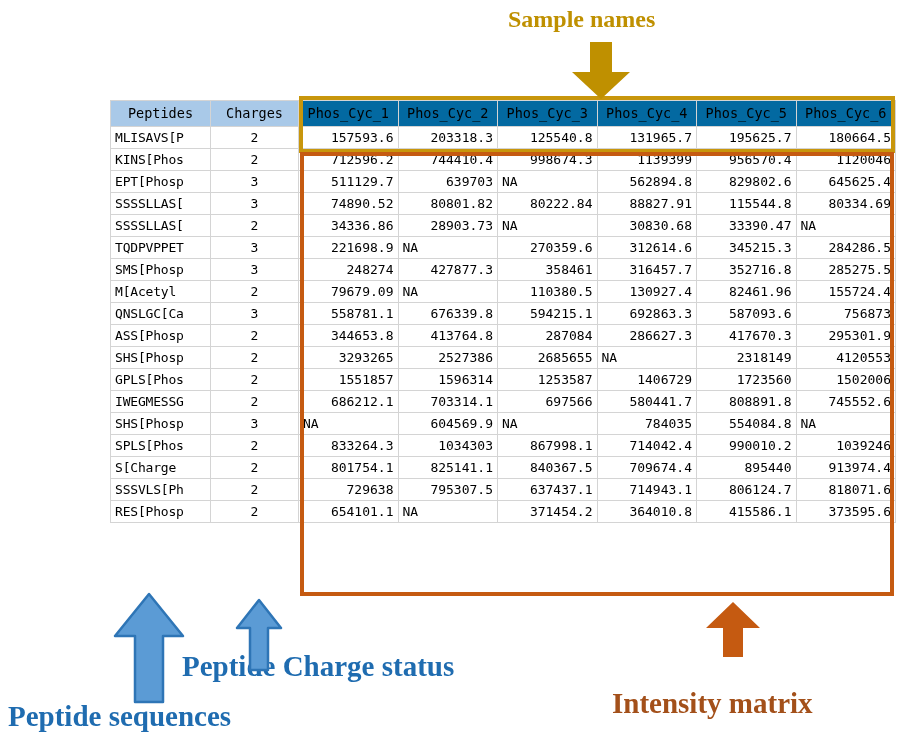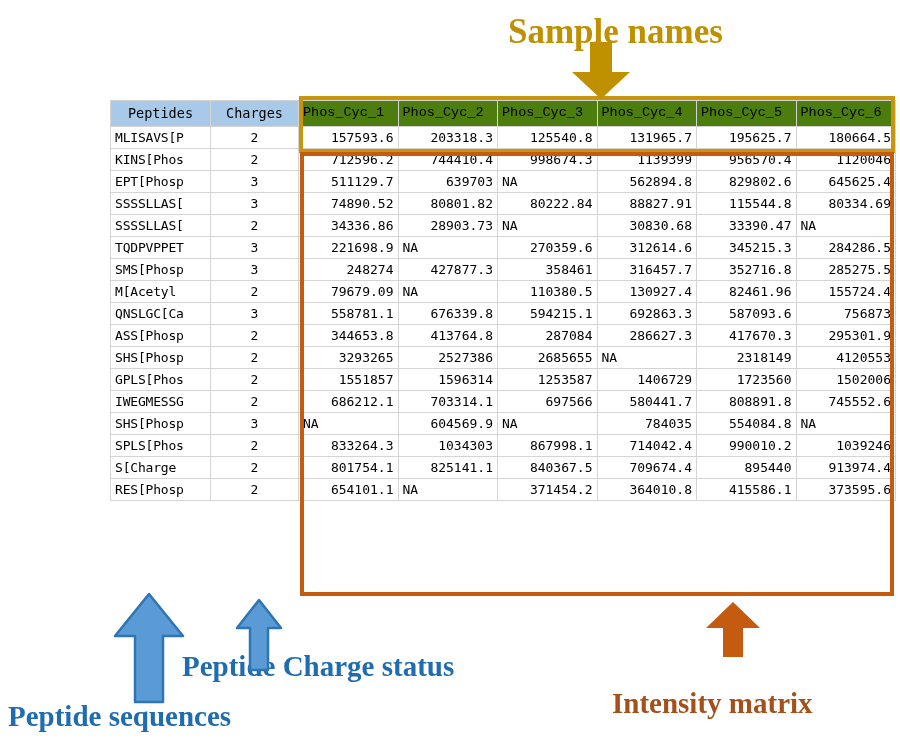--- a/index.html
+++ b/index.html
@@ -38,31 +38,30 @@
     font-weight: normal;
   }
   th.hdr-blue {
     background: #a9c9e8;
     text-align: center;
     vertical-align: middle;
     height: 50px;
     font-size: 13.5px;
   }
   th.hdr-yellow {
-    background: #4d7c0f;
-    text-align: left;
+    background: #0369a1;
+    text-align: center;
     vertical-align: top;
     height: 50px;
     font-size: 13.5px;
     line-height: 1.55;
     border-color: #e8e8a0;
     padding-top: 4px;
     word-break: break-all;
     white-space: normal;
-    font-family: Liberation Mono, monospace;
   }
   col.c-pep   { width: 100px; }
   col.c-chg   { width: 88px;  }
   col.c-val   { width: 99.5px; }
 
   td.pep { text-align: left; letter-spacing: -0.2px; }
   td.chg { text-align: center; }
   td.val { text-align: right; }
   td.val.na { text-align: left; }
 
@@ -89,22 +88,22 @@
   }
 
   
   .anno {
     position: absolute;
     font-family: "Liberation Serif", serif;
     font-weight: bold;
     white-space: nowrap;
   }
   #lbl-sample {
-    left: 508px; top: 12px;
-    font-size: 35px;
+    left: 508px; top: 6px;
+    font-size: 24px;
     color: #bf9000;
   }
   #lbl-intensity {
     left: 612px; top: 687px;
     font-size: 29px;
     color: #a3501a;
   }
   #lbl-charge {
     left: 182px; top: 650px;
     font-size: 29px;
@@ -304,20 +303,30 @@
         <td class="pep">S[Charge</td>
         <td class="chg">2</td>
         <td class="val">801754.1</td>
         <td class="val">825141.1</td>
         <td class="val">840367.5</td>
         <td class="val">709674.4</td>
         <td class="val">895440</td>
         <td class="val">913974.4</td>
       </tr>
       <tr>
+        <td class="pep">SSSVLS[Ph</td>
+        <td class="chg">2</td>
+        <td class="val">729638</td>
+        <td class="val">795307.5</td>
+        <td class="val">637437.1</td>
+        <td class="val">714943.1</td>
+        <td class="val">806124.7</td>
+        <td class="val">818071.6</td>
+      </tr>
+      <tr>
         <td class="pep">RES[Phosp</td>
         <td class="chg">2</td>
         <td class="val">654101.1</td>
         <td class="val na">NA</td>
         <td class="val">371454.2</td>
         <td class="val">364010.8</td>
         <td class="val">415586.1</td>
         <td class="val">373595.6</td>
       </tr>
     </tbody>

